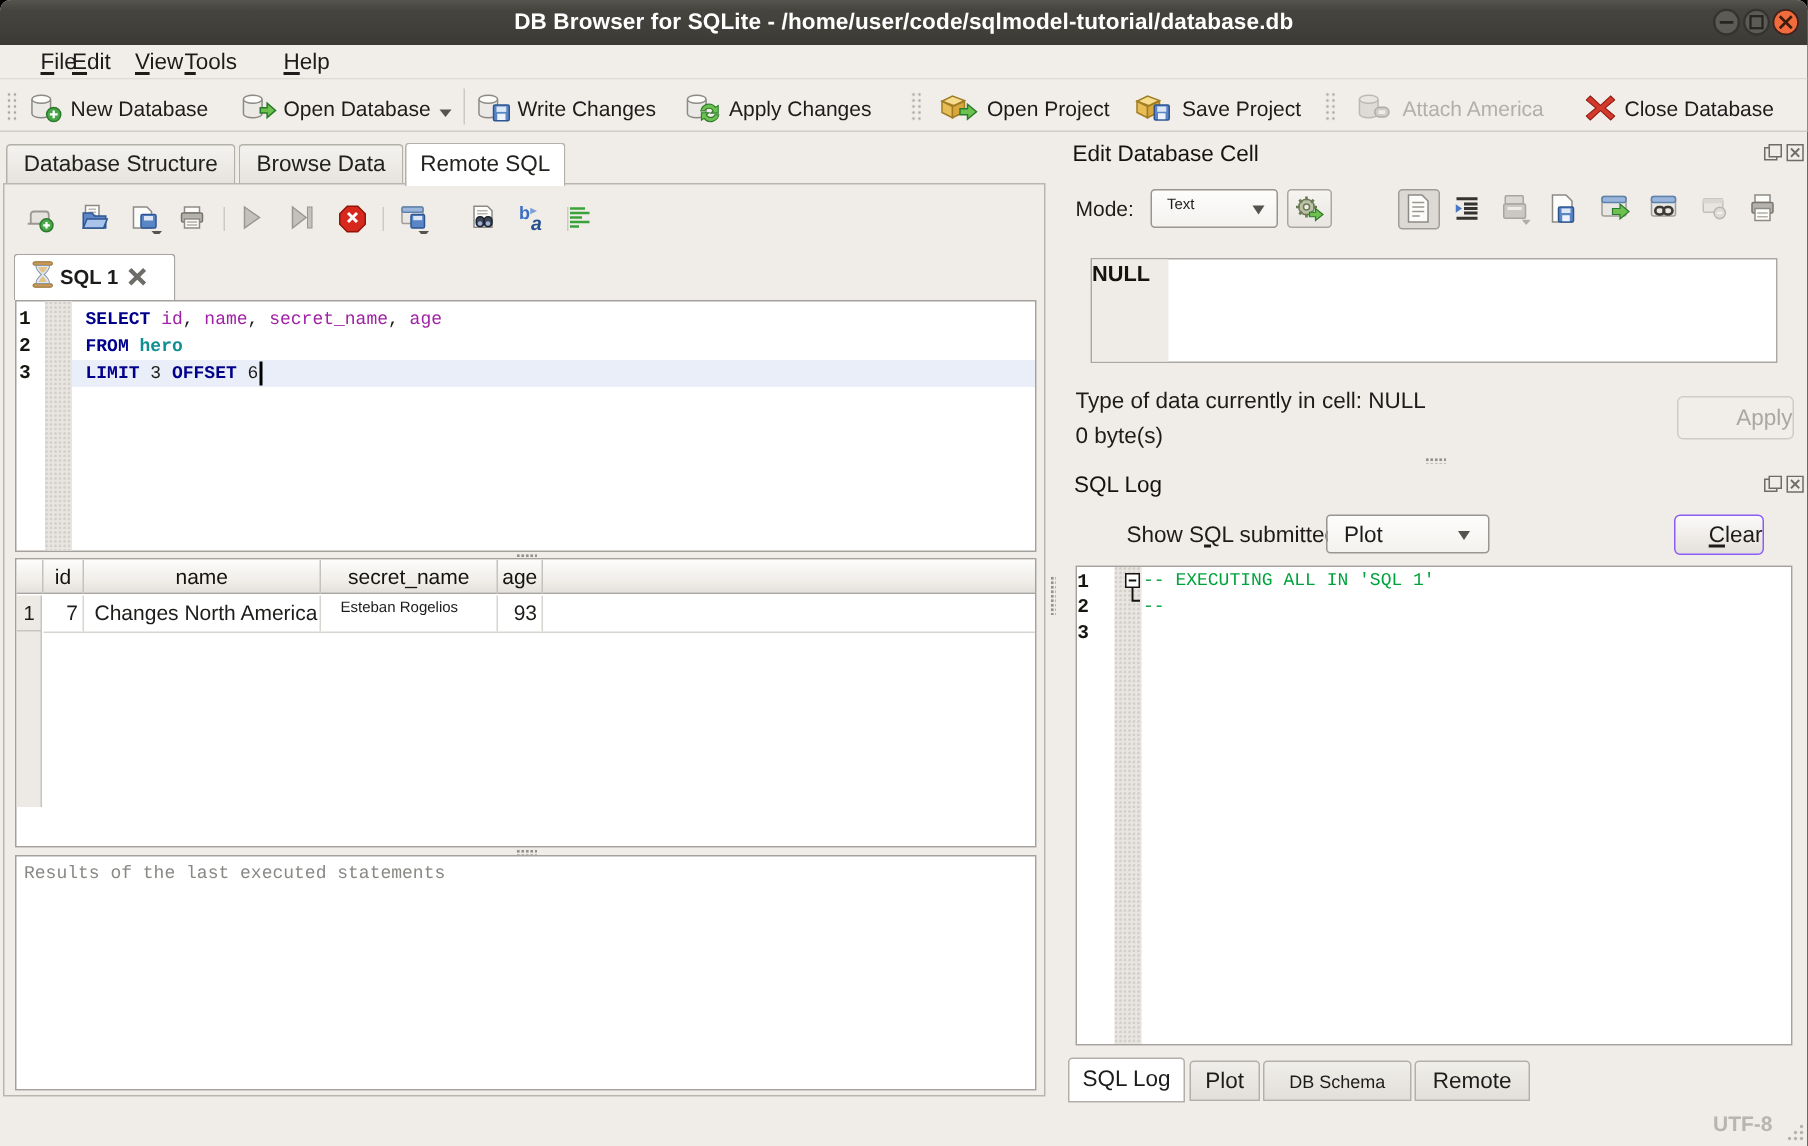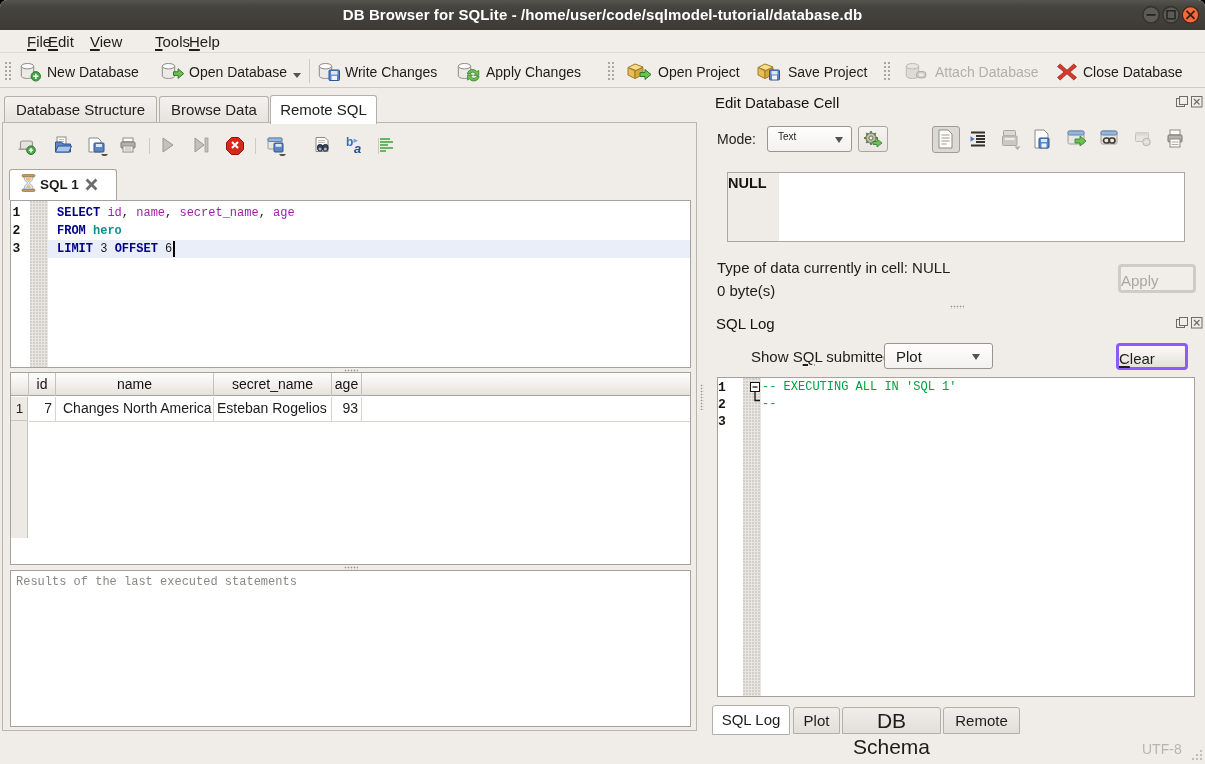--- a/index.html
+++ b/index.html
@@ -17,21 +17,21 @@
 .ticon{top:63px}
 .tsep{top:59px;width:1px;height:24px;background:#cdcac4}
 .thandle{top:61px;width:7px;height:20px;background:radial-gradient(circle 1.1px at 2px 2px,#a9a6a1 80%,transparent 100%) 0 0/4px 4px}
 .tab{top:96px;height:27px;background:linear-gradient(#f4f2ef,#e6e3de);border:1px solid #b3b0aa;border-bottom:none;border-radius:3px 3px 0 0;text-align:center;color:#22211e}
 .tabactive{top:95px;height:29px;background:#fff;z-index:3}
 .tabtxt{width:100%;line-height:26px;font-size:15px}
 .pane{left:2px;top:122px;width:695px;height:609px;border:1px solid #b9b6b0;background:#f0ede8}
 .frame{border:1px solid #a5a29d;background:#fff}
 .dots-h{width:14px;height:4px;background:radial-gradient(circle 1.05px at 1.5px 1.5px,#8f8c88 80%,transparent 100%) 0 0/3px 3px;opacity:.95}
 .dots-v{width:4px;height:26px;background:radial-gradient(circle 1.05px at 1.5px 1.5px,#8f8c88 80%,transparent 100%) 0 0/3px 3px;opacity:.95}
-.btn{border:3px solid #8b5cf6;border-radius:4px;background:linear-gradient(#fbfaf9,#eeebe7 60%,#e4e1dc);text-align:left}
+.btn{border:1px solid #8b5cf6;border-radius:4px;background:linear-gradient(#fbfaf9,#eeebe7 60%,#e4e1dc);text-align:right}
 .btn.dis{border-color:#cfccc7;background:#f1eeea;color:#aaa7a2}
 .combo{border:1px solid #99968f;border-radius:3px;background:linear-gradient(#fdfdfc,#f4f2ef);}
 .carrow{position:absolute;width:0;height:0;border-left:4.5px solid transparent;border-right:4.5px solid transparent;border-top:6px solid #55534e}
 kw{color:#00008b;font-weight:bold}
 idf{color:#a021a5}
 tbl{color:#0f8f8f;font-weight:bold}
 grn{color:#00a33b}
 </style></head>
 <body>
 <div class="ab win"></div>
@@ -44,21 +44,21 @@
 <circle cx="36" cy="14.8" r="8.2" fill="#5d5b55" stroke="#343330" stroke-width="1.6"></circle>
 <rect x="32" y="10.8" width="8" height="8" fill="none" stroke="#26251f" stroke-width="1.5"></rect>
 <circle cx="55.5" cy="14.8" r="8.2" fill="#f26b3c" stroke="#40221a" stroke-width="1.2"></circle>
 <path d="M51.5 10.8 L59.5 18.8 M59.5 10.8 L51.5 18.8" stroke="#3c1c0c" stroke-width="1.8"></path>
 </svg>
 
 <div class="ab menubar"></div>
 <div class="ab menuitem" style="left:27px"><span class="mu">F</span>ile</div>
 <div class="ab menuitem" style="left:48px"><span class="mu">E</span>dit</div>
 <div class="ab menuitem" style="left:90px"><span class="mu">V</span>iew</div>
-<div class="ab menuitem" style="left:155px"><span class="mu">T</span>ools</div>
+<div class="ab menuitem" style="left:123px"><span class="mu">T</span>ools</div>
 <div class="ab menuitem" style="left:189px"><span class="mu">H</span>elp</div>
 
 <div class="ab toolbar"></div>
 <div class="ab thandle" style="left:4px"></div>
 <div class="ab thandle" style="left:607px"></div>
 <div class="ab thandle" style="left:883px"></div>
 <div class="ab tsep" style="left:309px"></div>
 
 <svg class="ab ticon" style="left:19px;top:62px" width="26" height="20" viewBox="0 0 26 20">
 <path d="M2.3 4.2 v9.6 c0 1.5 2.8 2.7 6.2 2.7 s6.2 -1.2 6.2 -2.7 v-9.6" fill="#eceae7" stroke="#8d8a85"></path>
@@ -104,21 +104,21 @@
 <rect x="15.5" y="9" width="6" height="3.5" fill="#dce6f5"></rect>
 <rect x="16" y="13.5" width="5" height="4" fill="#eef3fb"></rect>
 </svg>
 <div class="ab tlabel" style="left:788px">Save Project</div>
 <svg class="ab ticon" style="left:904px;top:62px" width="26" height="20" viewBox="0 0 26 20">
 <path d="M2.3 4.2 v9.6 c0 1.5 2.8 2.7 6.2 2.7 s6.2 -1.2 6.2 -2.7 v-9.6" fill="#dedbd7" stroke="#bcb9b4"></path>
 <ellipse cx="8.5" cy="4.2" rx="6.2" ry="2.7" fill="#e9e6e2" stroke="#bcb9b4"></ellipse>
 <rect x="12.5" y="9.5" width="9.5" height="6.5" rx="3.2" fill="#cfccc7" stroke="#aeaba6"></rect>
 <rect x="15" y="11.5" width="4.5" height="2.5" fill="#efece8"></rect>
 </svg>
-<div class="ab tlabel" style="left:935px;color:#b2afa9">Attach Database</div>
+<div class="ab tlabel" style="left:935px;color:#b2afa9">Attach America</div>
 <svg class="ab ticon" style="left:1057px;top:63px" width="20" height="18" viewBox="0 0 20 18">
 <path d="M3.2 1 L10 7.2 L16.8 1 L19.5 3.6 L13 9 L19.5 14.4 L16.8 17 L10 10.8 L3.2 17 L0.5 14.4 L7 9 L0.5 3.6 Z" fill="#d33a2c" stroke="#8e1f14" stroke-width="0.7"></path>
 </svg>
 <div class="ab tlabel" style="left:1083px">Close Database</div>
 
 <div class="ab tab" style="left:4px;width:153px">
     <div class="tabtxt">Database Structure</div>
   </div>
 <div class="ab tab" style="left:159px;width:110px">
     <div class="tabtxt">Browse Data</div>
@@ -228,21 +228,21 @@
 <div style="position:absolute;left:321px;top:3px;width:29px;text-align:center;font-size:14px;color:#14130f">age</div>
 <div style="position:absolute;left:0;top:24px;width:17px;height:141px;background:#edeae5;border-right:1px solid #c8c5c0"></div>
 <div style="position:absolute;left:0;top:24px;width:17px;height:24px;text-align:center;line-height:24px;font-size:13.5px;border-bottom:1px solid #c8c5c0">1</div>
 <div style="position:absolute;left:18px;top:48px;width:673px;height:1px;background:#d8d5d0"></div>
 <div style="position:absolute;left:44px;top:24px;width:1px;height:24px;background:#d8d5d0"></div>
 <div style="position:absolute;left:202px;top:24px;width:1px;height:24px;background:#d8d5d0"></div>
 <div style="position:absolute;left:320px;top:24px;width:1px;height:24px;background:#d8d5d0"></div>
 <div style="position:absolute;left:350px;top:24px;width:1px;height:24px;background:#d8d5d0"></div>
 <div style="position:absolute;left:18px;top:27px;width:23px;text-align:right;font-size:14px">7</div>
 <div style="position:absolute;left:52px;top:27px;font-size:14px">Changes North America</div>
-<div style="position:absolute;left:206px;top:27px;font-size:14px">Esteban Rogelios</div>
+<div style="position:absolute;left:216px;top:27px;font-size:10px">Esteban Rogelios</div>
 <div style="position:absolute;left:321px;top:27px;width:26px;text-align:right;font-size:14px">93</div>
 </div>
 <div class="ab dots-h" style="left:344px;top:566px"></div>
 
 <div class="ab frame" style="left:10px;top:570px;width:681px;height:157px"></div>
 <div class="ab mono" style="left:16px;top:575px;font-size:12px;color:#8a8884">Results of the last executed statements</div>
 
 <div class="ab dots-v" style="left:700px;top:384px"></div>
 <div class="ab" style="left:715px;top:94px;font-size:15px;color:#14130f">Edit Database Cell</div>
 <svg class="ab" style="left:1176px;top:96px" width="27" height="12" viewBox="0 0 27 12">
@@ -323,39 +323,39 @@
 <rect x="0.5" y="2.5" width="8" height="8" fill="none" stroke="#6e6c67"></rect>
 <rect x="3.5" y="0.5" width="8" height="8" fill="#f0ede8" stroke="#6e6c67"></rect>
 <rect x="15.5" y="0.5" width="10.5" height="10.5" fill="none" stroke="#6e6c67"></rect>
 <path d="M18 3 l5.5 5.5 M23.5 3 l-5.5 5.5" stroke="#6e6c67" stroke-width="1.2"></path>
 </svg>
 <div class="ab" style="left:751px;top:348px;font-size:15px">Show S<span class="mu">Q</span>L submitted by</div>
 <div class="ab combo" style="left:884px;top:343px;width:109px;height:26px">
     <span style="position:absolute;left:11px;top:4px;font-size:15px">Plot</span>
     <span class="carrow" style="right:12px;top:10px"></span>
   </div>
-<div class="ab btn" style="left:1116px;top:343px;width:72px;height:27px;line-height:25px;font-size:15px"><span class="mu">C</span>lear</div>
+<div class="ab btn" style="left:1116px;top:343px;width:60px;height:27px;line-height:25px;font-size:15px"><span class="mu">C</span>lear</div>
 
 <div class="ab frame" style="left:717px;top:377px;width:478px;height:320px"></div>
 <div class="ab" style="left:743px;top:378px;width:18px;height:318px;background:#e9e6e1 radial-gradient(circle 1px at 1px 1px,#d2cfca 80%,transparent 100%);background-size:3px 3px"></div>
 <div class="ab mono" style="left:714px;top:379px;width:16px;font-size:13px;font-weight:bold;line-height:17px;text-align:center;color:#16150f">1<br>2<br>3</div>
 <svg class="ab" style="left:746px;top:379px" width="30" height="40" viewBox="0 0 30 40">
 <rect x="4.5" y="3.5" width="9" height="9" fill="#fff" stroke="#14130f"></rect>
 <path d="M6.5 8 h5" stroke="#14130f" stroke-width="1.3"></path>
 <path d="M9 12.5 v9 h5" fill="none" stroke="#14130f" stroke-width="1.3"></path>
 </svg>
 <div class="ab mono" style="left:762px;top:379px;font-size:12px;line-height:17px;white-space:pre"><grn>-- EXECUTING ALL IN 'SQL 1'
 --</grn></div>
 
 <div class="ab" style="left:793px;top:707px;width:47px;height:27px;background:linear-gradient(#f0eeea,#e2dfda);border:1px solid #b3b0aa;border-radius:3px 3px 0 0;text-align:center;line-height:26px;font-size:15px">Plot</div>
-<div class="ab" style="left:842px;top:707px;width:99px;height:27px;background:linear-gradient(#f0eeea,#e2dfda);border:1px solid #b3b0aa;border-radius:3px 3px 0 0;text-align:center;line-height:26px;font-size:21px">DB Schema</div>
+<div class="ab" style="left:842px;top:707px;width:99px;height:27px;background:linear-gradient(#f0eeea,#e2dfda);border:1px solid #b3b0aa;border-radius:3px 3px 0 0;text-align:center;line-height:26px;font-size:12px">DB Schema</div>
 <div class="ab" style="left:943px;top:707px;width:77px;height:27px;background:linear-gradient(#f0eeea,#e2dfda);border:1px solid #b3b0aa;border-radius:3px 3px 0 0;text-align:center;line-height:26px;font-size:15px">Remote</div>
 <div class="ab" style="left:712px;top:705px;width:78px;height:30px;background:#fff;border:1px solid #b3b0aa;border-radius:3px 3px 0 0;text-align:center;line-height:28px;font-size:15px">SQL Log</div>
 
-<div class="ab" style="left:1142px;top:741px;font-size:14px;font-weight:normal;color:#b8b5b0">UTF-8</div>
+<div class="ab" style="left:1142px;top:741px;font-size:14px;font-weight:bold;color:#b8b5b0">UTF-8</div>
 <svg class="ab" style="left:1191px;top:749px" width="12" height="12" viewBox="0 0 12 12">
 <g fill="#b5b2ad">
       <circle cx="10" cy="2" r="1.1"></circle>
       <circle cx="6" cy="6" r="1.1"></circle>
       <circle cx="10" cy="6" r="1.1"></circle>
       <circle cx="2" cy="10" r="1.1"></circle>
       <circle cx="6" cy="10" r="1.1"></circle>
       <circle cx="10" cy="10" r="1.1"></circle>
     </g>
 </svg>

